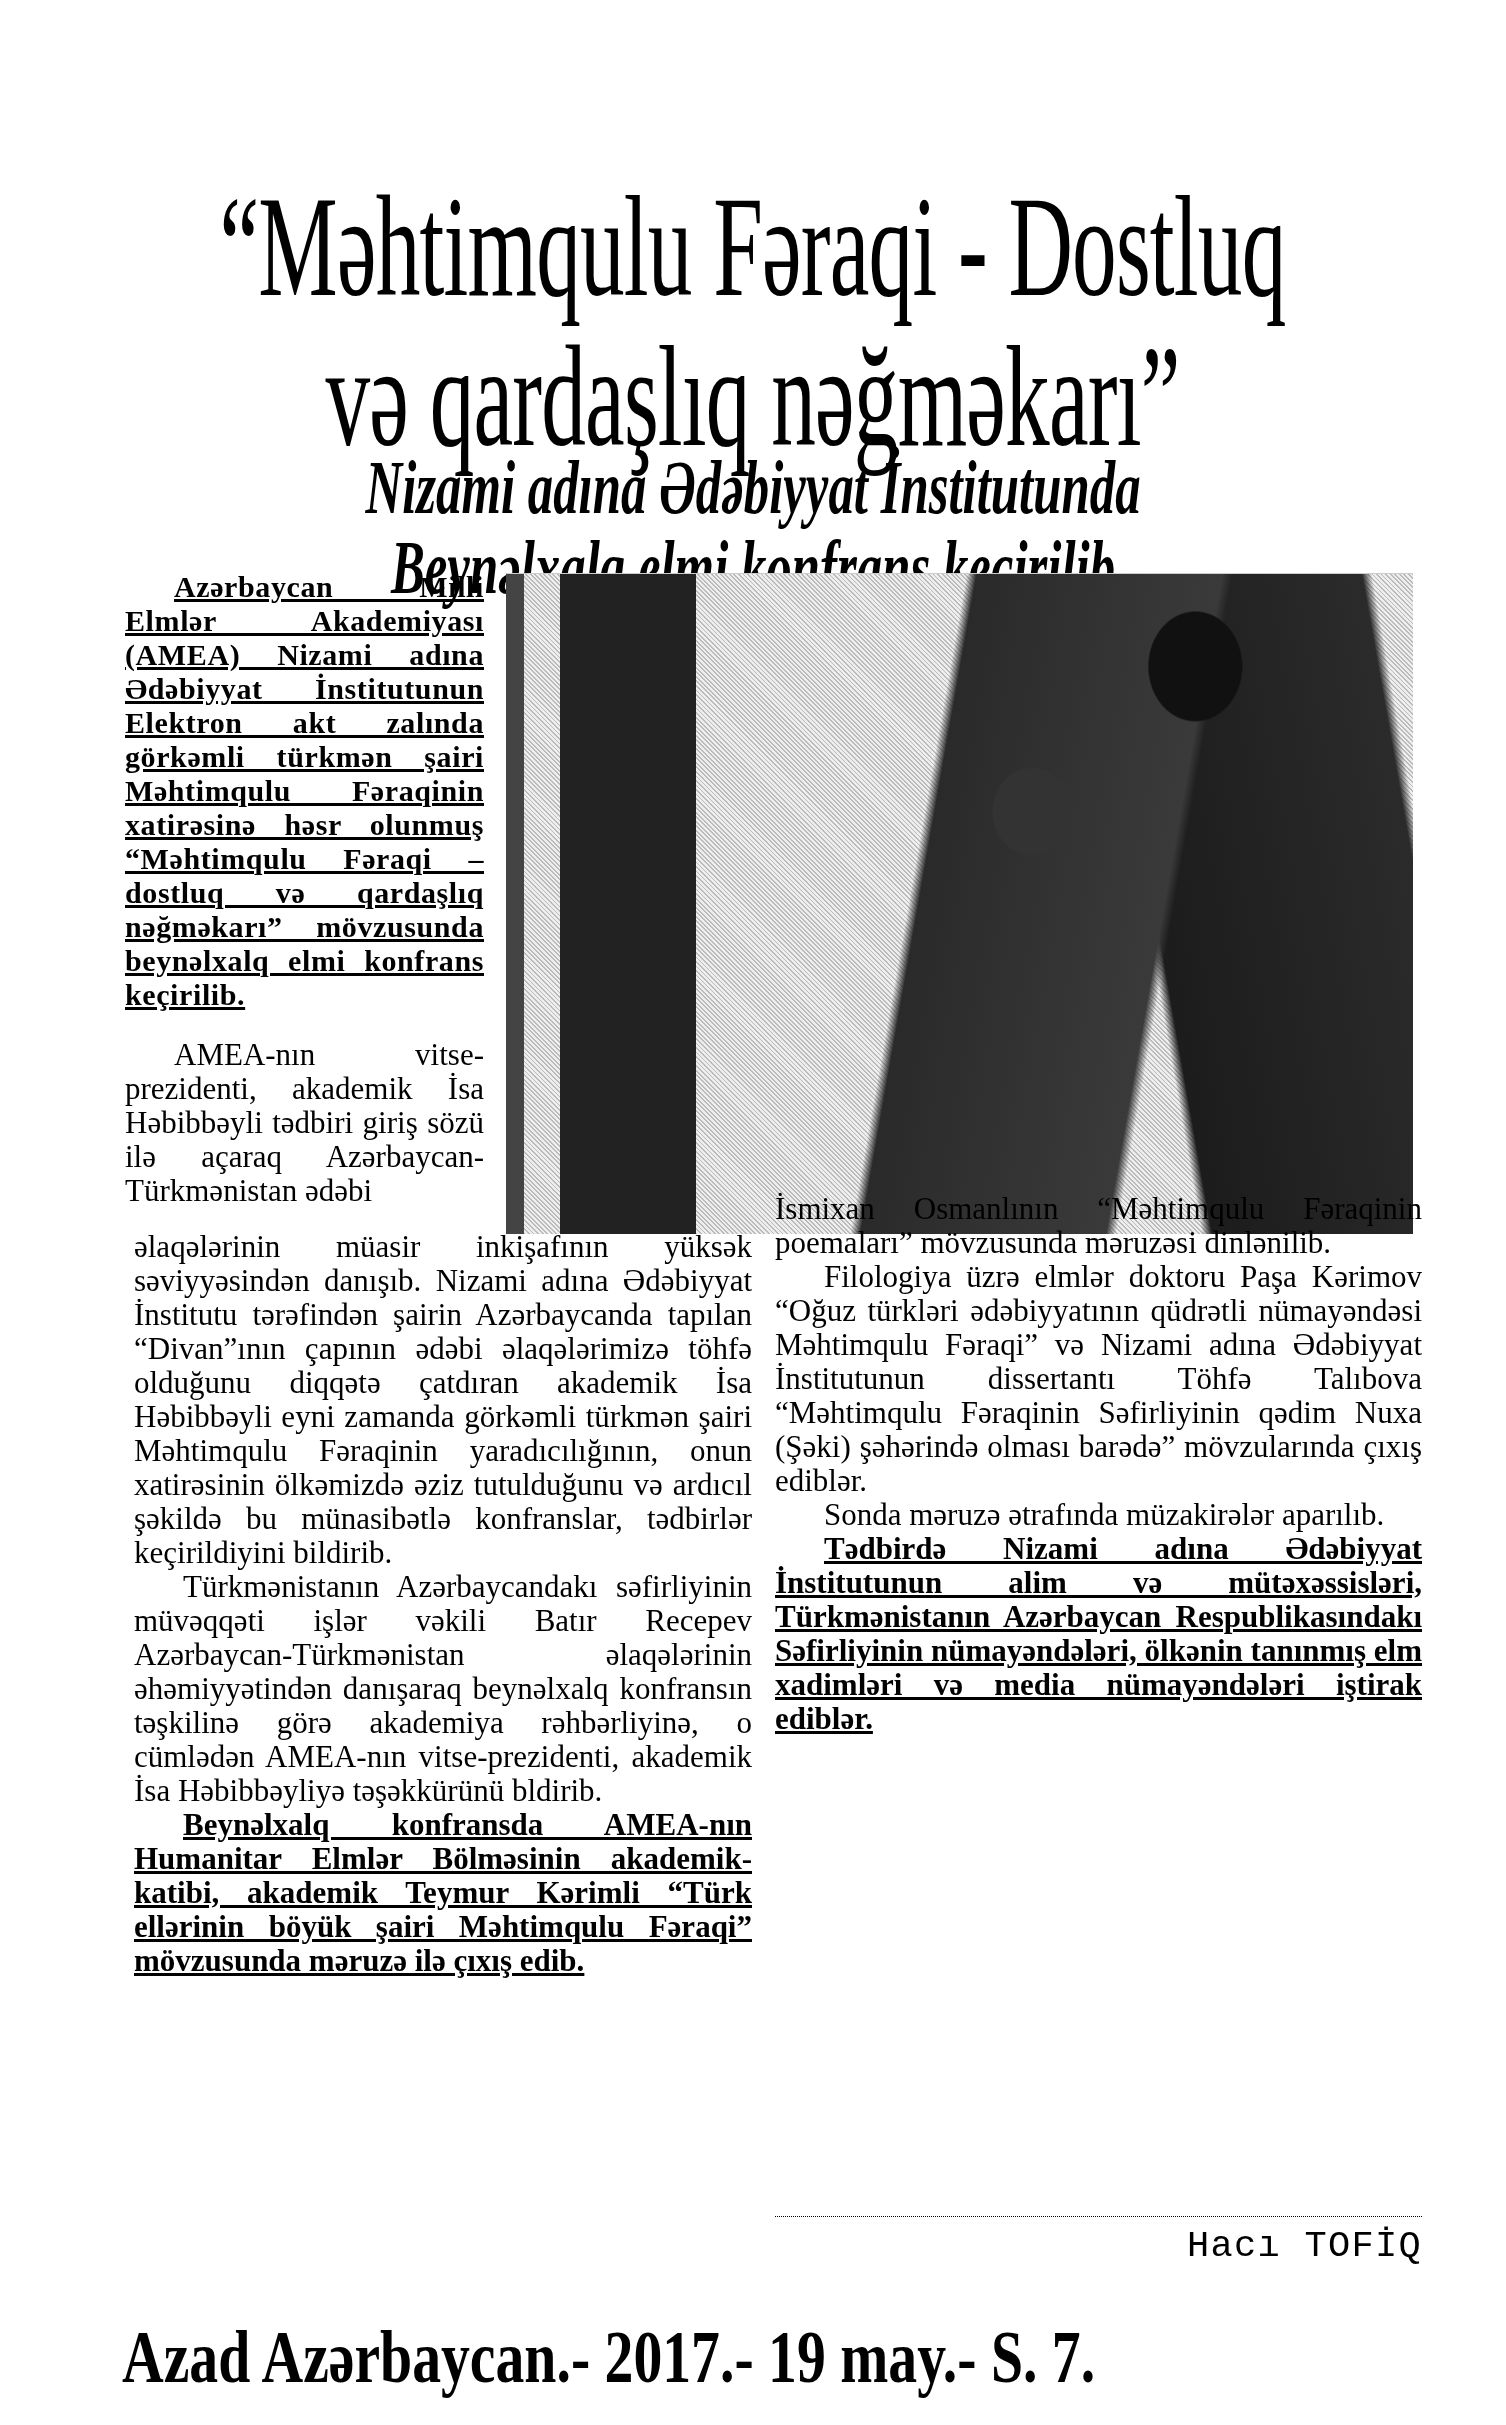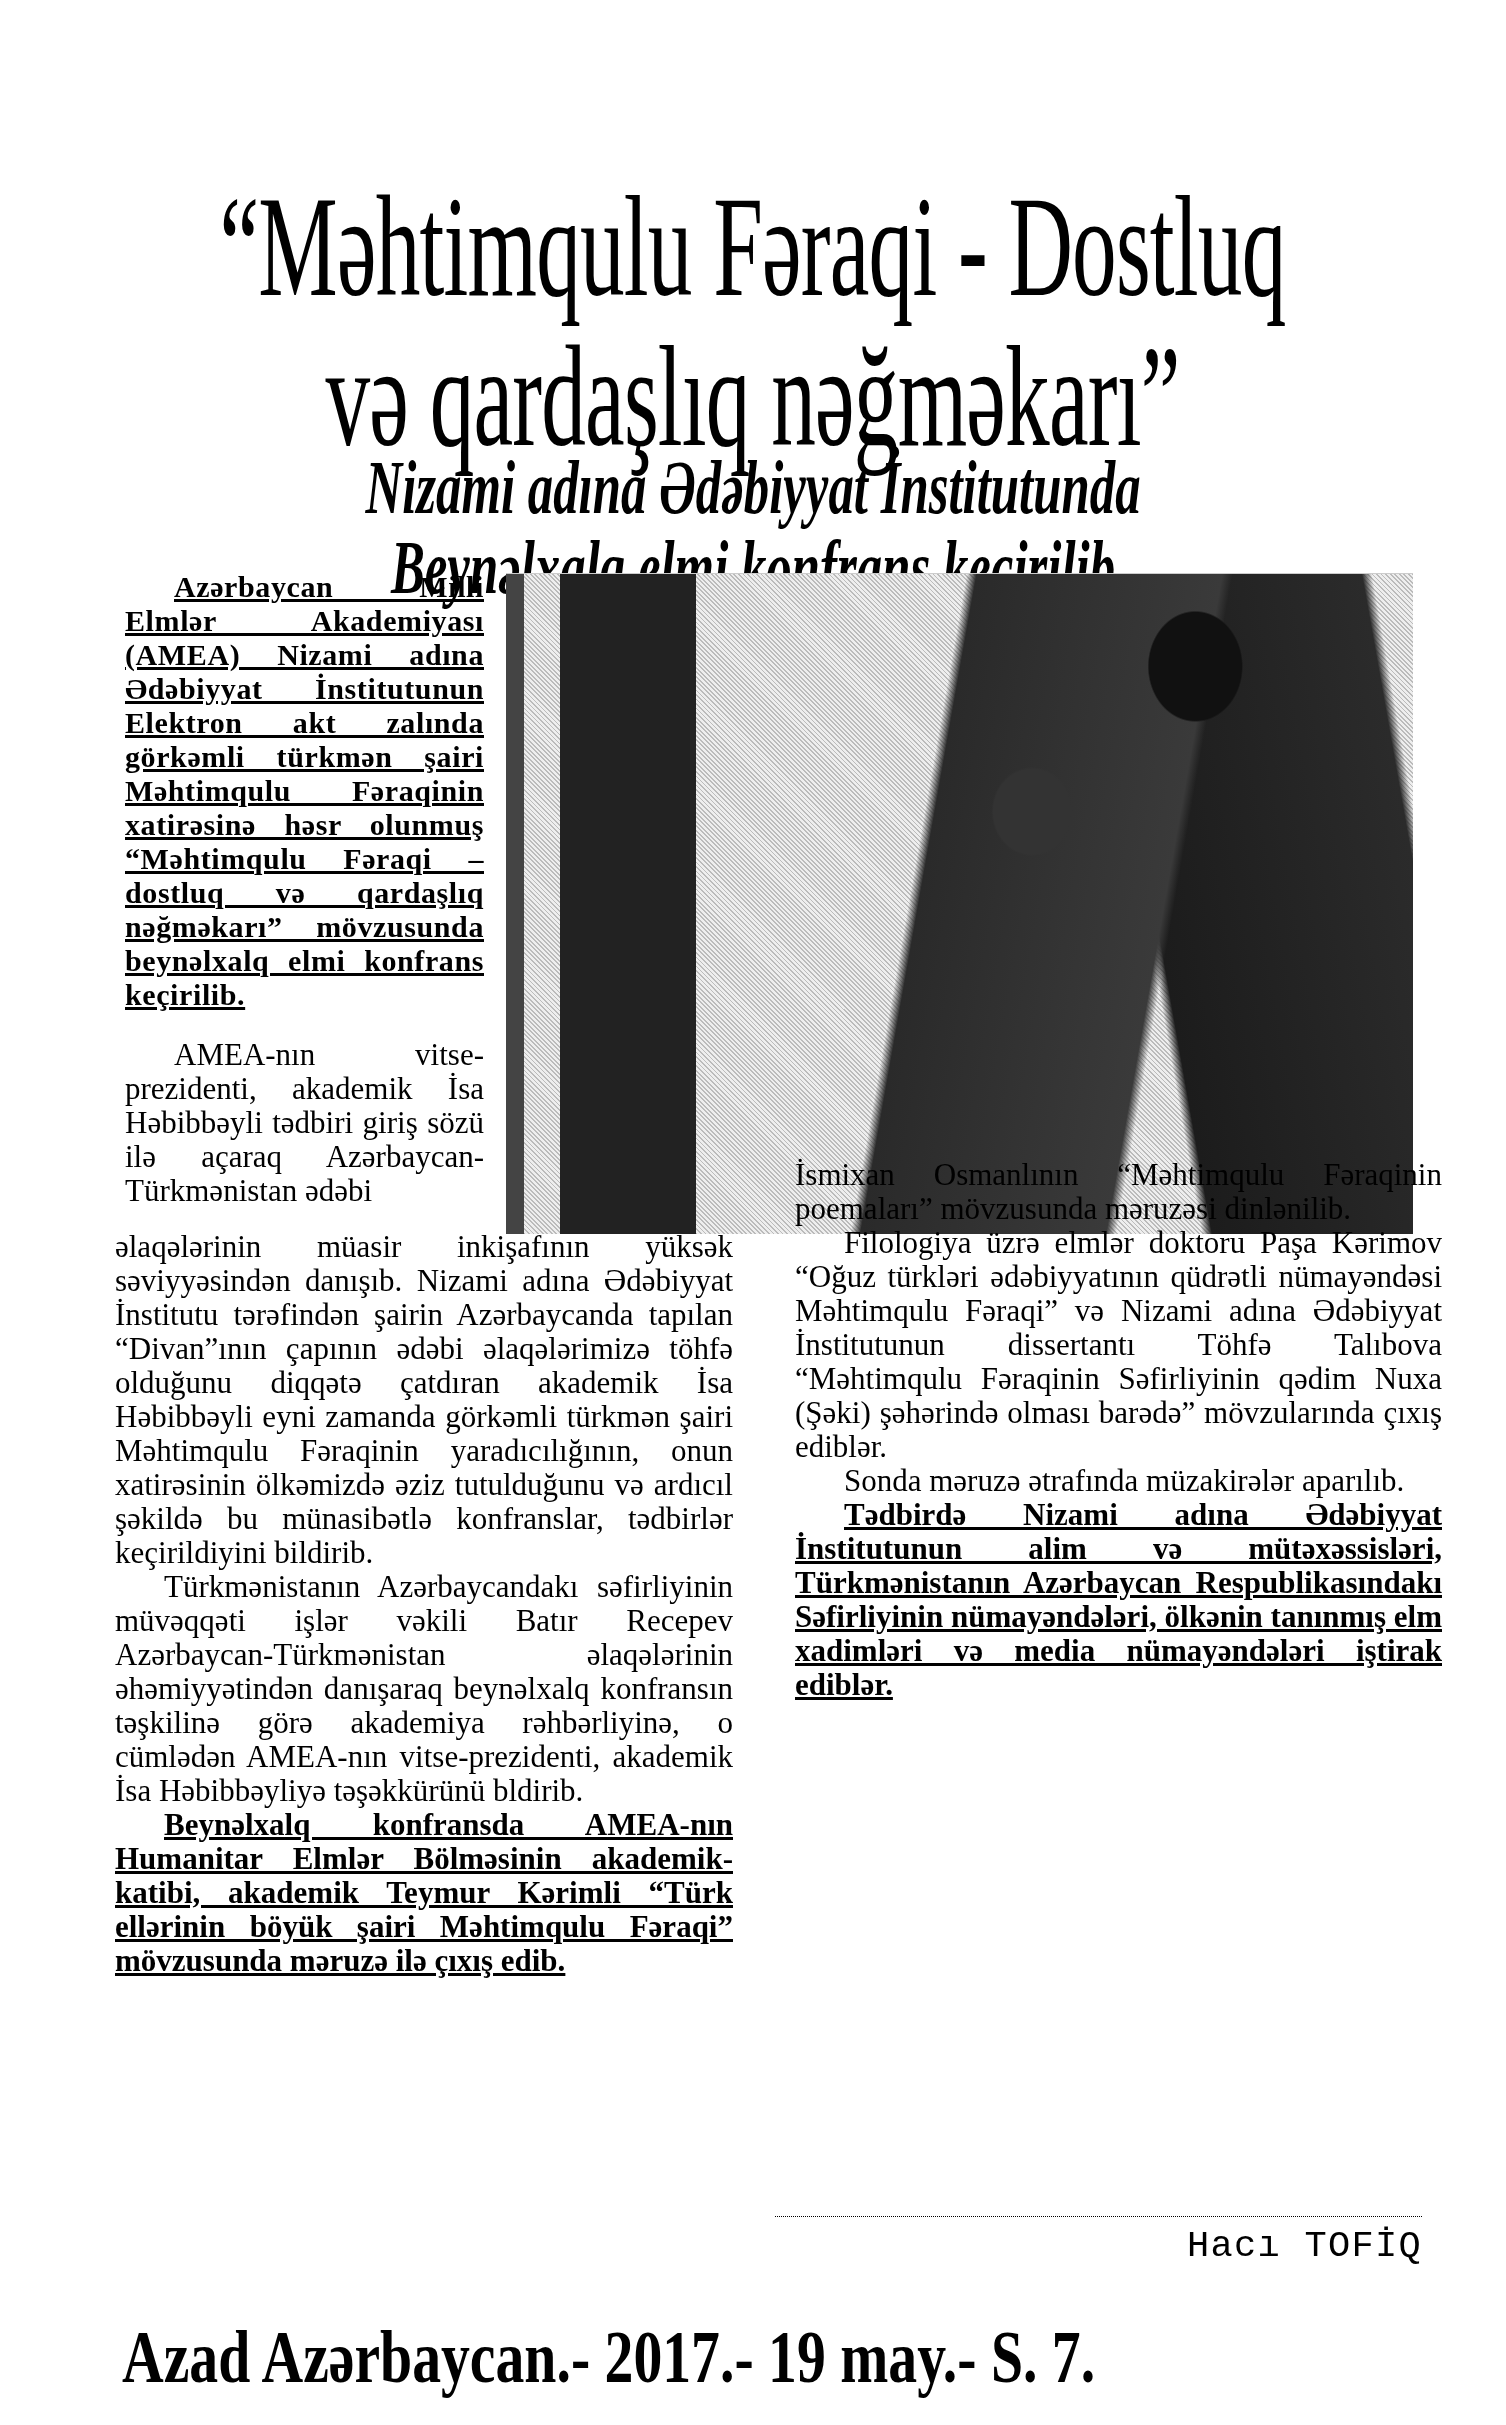--- a/index.html
+++ b/index.html
@@ -21,22 +21,22 @@
   #sub2 { top:464px; }
   .col-text {
     position:absolute; font-family:"Liberation Serif","DejaVu Serif",serif;
     font-size:31px; line-height:34px; text-align:justify;
   }
   .col-text p { margin:0; text-indent:0; }
   .col-text p.ind { text-indent:49px; }
   .bold { font-weight:bold;text-decoration:underline; }
   #intro { left:125px; top:570px; width:359px; font-size:30px; letter-spacing:0.6px; }
   #intro-cont { left:125px; top:1038px; width:359px; font-size:31px; }
-  #left-col { left:115px; top:1230px; width:618px; }
-  #right-col { left:775px; top:1158px; width:647px;margin-left:20px; }
+  #left-col { left:134px; top:1230px; width:618px; }
+  #right-col { left:775px; top:1192px; width:647px; }
   .photo {
     position:absolute; left:506px; top:573px; width:907px; height:660px;
     background:
       radial-gradient(ellipse 77px 90px at 76% 14%, #111 60%, transparent 62%),
       radial-gradient(ellipse 70px 77px at 58% 36%, #333 55%, transparent 58%),
       radial-gradient(ellipse 45px 58px at 12% 46%, #222 50%, transparent 55%),
       linear-gradient(100deg, transparent 45%, #2a2a2a 46%, #3a3a3a 70%, transparent 71%),
       linear-gradient(80deg, transparent 68%, #1c1c1c 69%, #2b2b2b 95%, transparent 96%),
       linear-gradient(90deg, #444 0 2%, transparent 2% 6%, #222 6% 21%, transparent 21%),
       repeating-linear-gradient(45deg, #bbb 0 1.3px, #eee 1.3px 3.2px);

